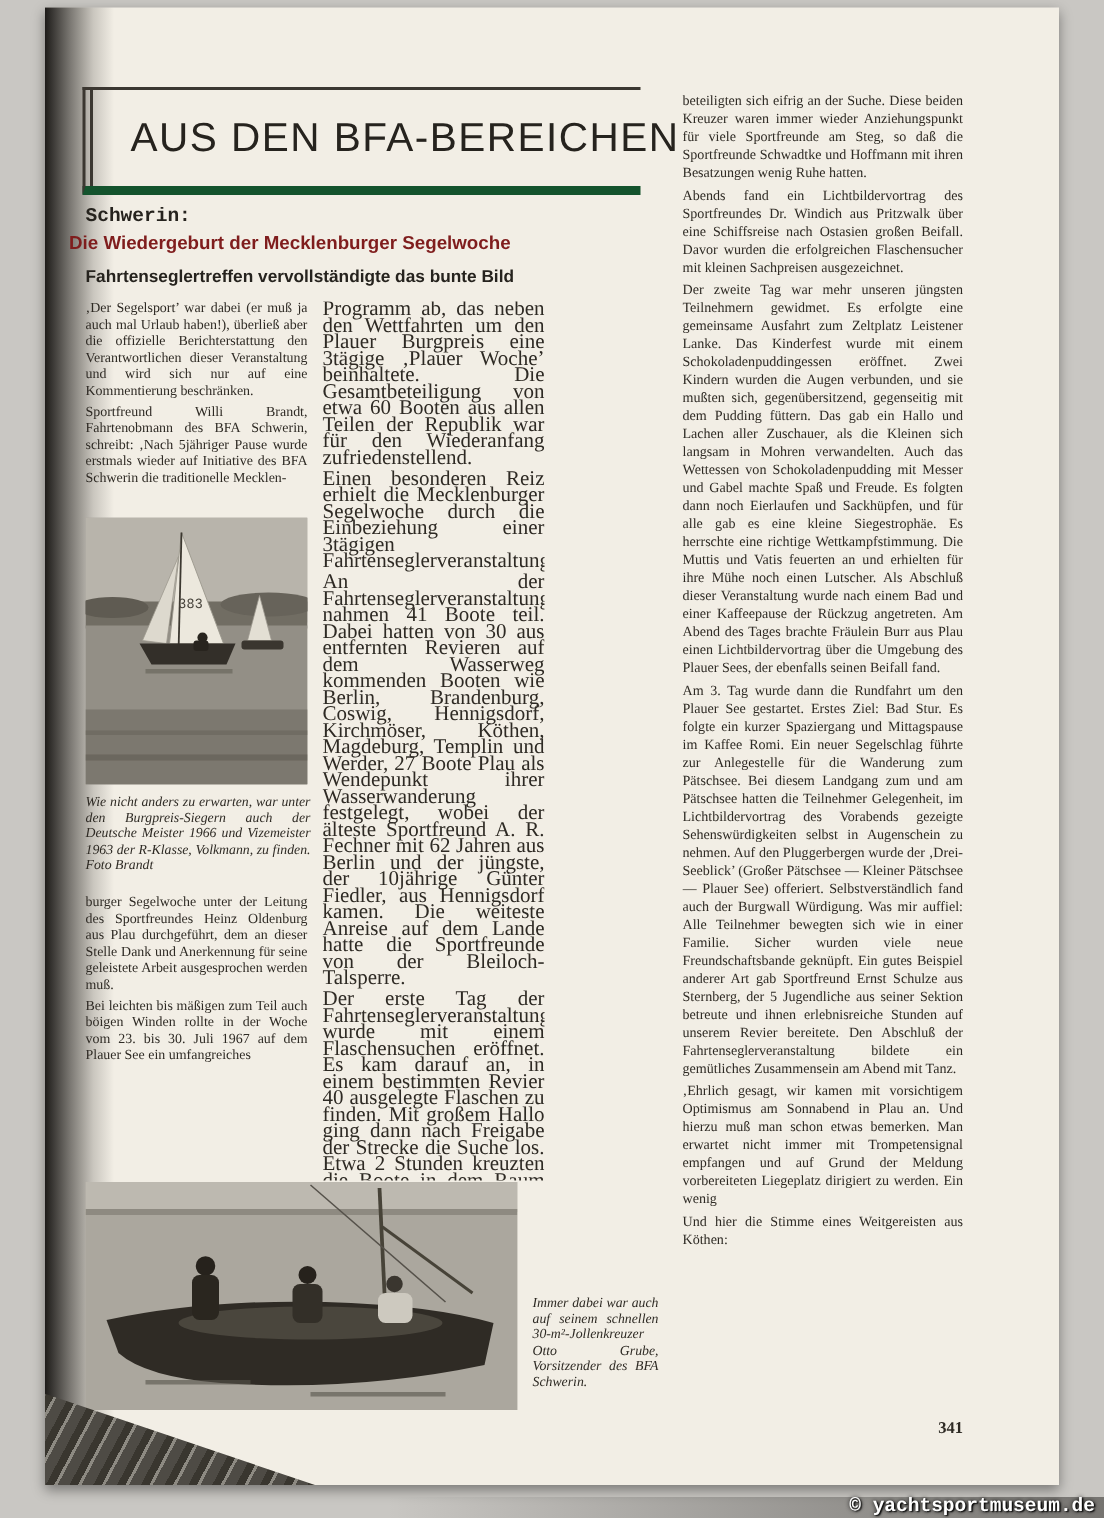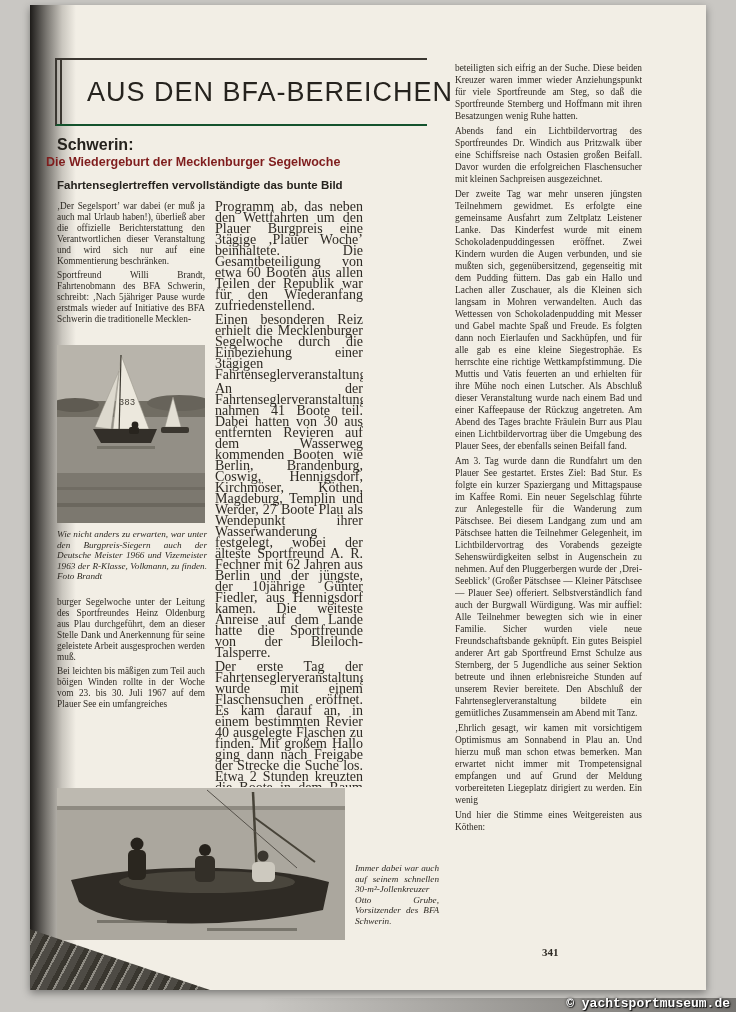--- a/index.html
+++ b/index.html
@@ -24,34 +24,34 @@
   }
   .bottom-shade {
     position:absolute; left:0; right:0; bottom:0; height:14px;
     background:linear-gradient(to right, rgba(35,33,30,0) 35%, rgba(35,33,30,.5));
     pointer-events:none;
   }
 
   
   .header-box {
     position:absolute; left:25px; top:53px; width:370px; height:64px;
-    border-top:2px solid #3b3731; border-bottom:2px solid #14532d; border-left:2px solid #3b3731;
+    border-top:2px solid #3b3731; border-bottom:6px solid #14532d; border-left:2px solid #3b3731;
   }
   .header-box::before {
     content:""; position:absolute; left:3px; top:0; bottom:0; width:2px; background:#3b3731;
   }
   .header-title {
     position:absolute; left:30px; top:50%; transform:translateY(-50%);
     font-family:"Liberation Sans", sans-serif; font-size:27px; letter-spacing:1px;
     color:#26231e; white-space:nowrap;
   }
 
   .kicker {
     position:absolute; left:27px; top:131px;
-    font-family:Liberation Sans, sans-serif; font-weight:bold; font-size:16px; color:#26231e;
+    font-family:Liberation Mono, monospace; font-weight:bold; font-size:13px; color:#26231e;
   }
   .headline {
     position:absolute; left:16px; top:150px; width:400px; margin:0;
     font-family:"Liberation Sans", sans-serif; font-weight:bold; font-size:12.5px; color:#7f1d1d; white-space:nowrap;
   }
   .subheadline {
     position:absolute; left:27px; top:174px; width:400px; margin:0;
     font-family:"Liberation Sans", sans-serif; font-weight:bold; font-size:11.5px; color:#26231e; white-space:nowrap;
   }
 
@@ -65,21 +65,21 @@
   figure { margin:0; position:absolute; }
   .photo1 { left:27px; top:340px; width:148px; height:178px; }
   .photo2 { left:27px; top:783px; width:288px; height:152px; }
   figure svg { display:block; width:100%; height:100%; }
 
   .caption { position:absolute; font-style:italic; font-size:9.2px; line-height:10.6px; color:#2e2a24; text-align:justify; }
   .caption1 { left:27px; top:524px; width:150px; }
   .caption2 { left:325px; top:858px; width:84px; }
 
   .page-number {
-    position:absolute; left:512px; top:941px; width:100px; text-align:left;
+    position:absolute; left:512px; top:941px; width:100px; text-align:right;
     font-weight:bold; font-size:11px; color:#2e2a24;
   }
 
   .watermark {
     position:absolute; right:6px; bottom:1px;
     font-family:Liberation Mono, monospace; font-weight:bold; font-size:13px; color:#ffffff;
     text-shadow:0 0 3px rgba(0,0,0,.95), 1px 1px 1px rgba(0,0,0,.9);
   }
 </style>
 </head>
@@ -135,21 +135,21 @@
 
     <div class="col col2">
       <p>Programm ab, das neben den Wettfahrten um den Plauer Burgpreis eine 3tägige ‚Plauer Woche’ beinhaltete. Die Gesamtbeteiligung von etwa 60 Booten aus allen Teilen der Republik war für den Wiederanfang zufriedenstellend.</p>
       <p>Einen besonderen Reiz erhielt die Mecklenburger Segelwoche durch die Einbeziehung einer 3tägigen Fahrtenseglerveranstaltung.</p>
       <p>An der Fahrtenseglerveranstaltung nahmen 41 Boote teil. Dabei hatten von 30 aus entfernten Revieren auf dem Wasserweg kommenden Booten wie Berlin, Brandenburg, Coswig, Hennigsdorf, Kirchmöser, Köthen, Magdeburg, Templin und Werder, 27 Boote Plau als Wendepunkt ihrer Wasserwanderung festgelegt, wobei der älteste Sportfreund A. R. Fechner mit 62 Jahren aus Berlin und der jüngste, der 10jährige Günter Fiedler, aus Hennigsdorf kamen. Die weiteste Anreise auf dem Lande hatte die Sportfreunde von der Bleiloch-Talsperre.</p>
       <p>Der erste Tag der Fahrtenseglerveranstaltung wurde mit einem Flaschensuchen eröffnet. Es kam darauf an, in einem bestimmten Revier 40 ausgelegte Flaschen zu finden. Mit großem Hallo ging dann nach Freigabe der Strecke die Suche los. Etwa 2 Stunden kreuzten die Boote in dem Raum und suchten und fanden. Hierbei erwiesen sich allerdings die wendigeren Piraten als die besseren Greifer. Hatten die Kreuzer eine Flasche erspäht, fischten in vielen Fällen die Piraten den Kreuzern die Flasche vor der Nase weg.</p>
       <p>Auch die beiden Kormoran-Küstenkreuzer ‚Knurrhahn’ und ‚Moses 3’</p>
     </div>
 
     <div class="col col3">
-      <p>beteiligten sich eifrig an der Suche. Diese beiden Kreuzer waren immer wieder Anziehungspunkt für viele Sportfreunde am Steg, so daß die Sportfreunde Sternberg und Hoffmann mit ihren Besatzungen wenig Ruhe hatten.</p>
+      <p>beteiligten sich eifrig an der Suche. Diese beiden Kreuzer waren immer wieder Anziehungspunkt für viele Sportfreunde am Steg, so daß die Sportfreunde Schwadtke und Hoffmann mit ihren Besatzungen wenig Ruhe hatten.</p>
       <p>Abends fand ein Lichtbildervortrag des Sportfreundes Dr. Windich aus Pritzwalk über eine Schiffsreise nach Ostasien großen Beifall. Davor wurden die erfolgreichen Flaschensucher mit kleinen Sachpreisen ausgezeichnet.</p>
       <p>Der zweite Tag war mehr unseren jüngsten Teilnehmern gewidmet. Es erfolgte eine gemeinsame Ausfahrt zum Zeltplatz Leistener Lanke. Das Kinderfest wurde mit einem Schokoladenpuddingessen eröffnet. Zwei Kindern wurden die Augen verbunden, und sie mußten sich, gegenübersitzend, gegenseitig mit dem Pudding füttern. Das gab ein Hallo und Lachen aller Zuschauer, als die Kleinen sich langsam in Mohren verwandelten. Auch das Wettessen von Schokoladenpudding mit Messer und Gabel machte Spaß und Freude. Es folgten dann noch Eierlaufen und Sackhüpfen, und für alle gab es eine kleine Siegestrophäe. Es herrschte eine richtige Wettkampfstimmung. Die Muttis und Vatis feuerten an und erhielten für ihre Mühe noch einen Lutscher. Als Abschluß dieser Veranstaltung wurde nach einem Bad und einer Kaffeepause der Rückzug angetreten. Am Abend des Tages brachte Fräulein Burr aus Plau einen Lichtbildervortrag über die Umgebung des Plauer Sees, der ebenfalls seinen Beifall fand.</p>
       <p>Am 3. Tag wurde dann die Rundfahrt um den Plauer See gestartet. Erstes Ziel: Bad Stur. Es folgte ein kurzer Spaziergang und Mittagspause im Kaffee Romi. Ein neuer Segelschlag führte zur Anlegestelle für die Wanderung zum Pätschsee. Bei diesem Landgang zum und am Pätschsee hatten die Teilnehmer Gelegenheit, im Lichtbildervortrag des Vorabends gezeigte Sehenswürdigkeiten selbst in Augenschein zu nehmen. Auf den Pluggerbergen wurde der ‚Drei-Seeblick’ (Großer Pätschsee — Kleiner Pätschsee — Plauer See) offeriert. Selbstverständlich fand auch der Burgwall Würdigung. Was mir auffiel: Alle Teilnehmer bewegten sich wie in einer Familie. Sicher wurden viele neue Freundschaftsbande geknüpft. Ein gutes Beispiel anderer Art gab Sportfreund Ernst Schulze aus Sternberg, der 5 Jugendliche aus seiner Sektion betreute und ihnen erlebnisreiche Stunden auf unserem Revier bereitete. Den Abschluß der Fahrtenseglerveranstaltung bildete ein gemütliches Zusammensein am Abend mit Tanz.</p>
       <p>‚Ehrlich gesagt, wir kamen mit vorsichtigem Optimismus am Sonnabend in Plau an. Und hierzu muß man schon etwas bemerken. Man erwartet nicht immer mit Trompetensignal empfangen und auf Grund der Meldung vorbereiteten Liegeplatz dirigiert zu werden. Ein wenig</p>
       <p>Und hier die Stimme eines Weitgereisten aus Köthen:</p>
     </div>
 
     <figure class="photo2">
       <svg viewBox="0 0 288 152" preserveAspectRatio="none">
         <rect width="288" height="152" fill="#b2aea5"></rect>

